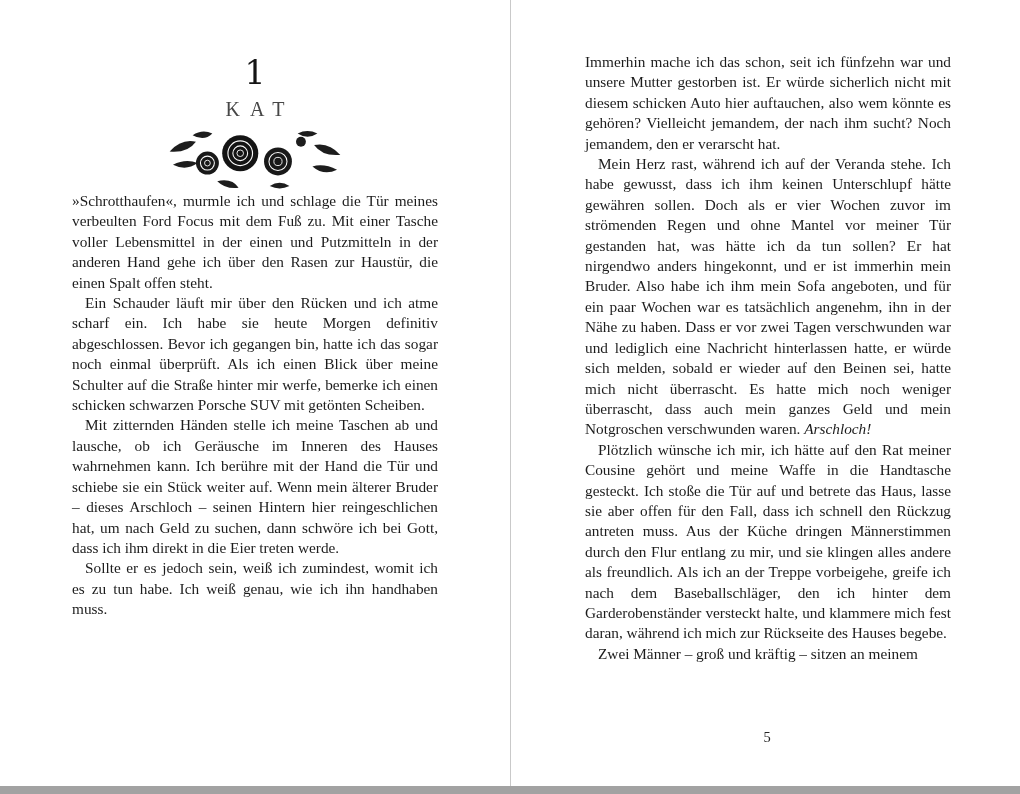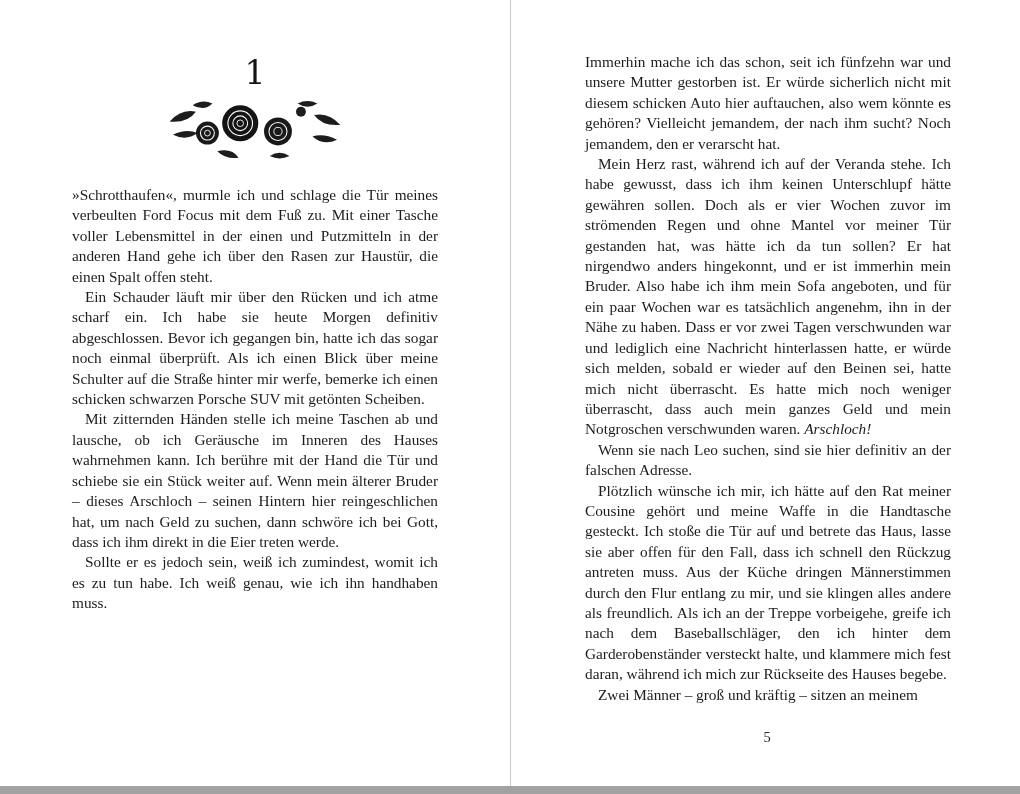--- a/index.html
+++ b/index.html
@@ -39,39 +39,40 @@
   .subtitle {
     margin-top: 40px; text-align: center;
     font-style: italic; font-size: 15.3px; color: #1c1c1c;
   }
 
   .body-text {
     font-size: 15.3px; line-height: 20.4px;
     text-align: justify;
     hyphens: auto; -webkit-hyphens: auto;
   }
-  .page.left .body-text { margin-top: 24px; }
+  .page.left .body-text { }
   .body-text p { margin: 0; }
   .body-text p.indent { text-indent: 0.85em; }
   .italic { font-style: italic; }
 
   .page-num {
     position: absolute; bottom: 40px; left: 0; width: 100%;
     text-align: center; font-size: 14.5px; color: #242424;
   }
 </style>
 </head>
 <body>
 
 <div class="spread">
 
   <div class="page left">
     <div class="text-col">
       <div class="chapter-head">
         <div class="chapter-number">1</div>
+        <div class="chapter-title">KAT</div>
         <svg class="ornament" width="184" height="64" viewBox="0 0 220 78" aria-hidden="true">
           <g fill="#1d1d1d" stroke="none">
             <path d="M6 30 Q20 14 38 18 Q28 32 6 30 Z"></path>
             <path d="M10 46 Q26 38 40 44 Q26 54 10 46 Z"></path>
             <path d="M34 10 Q46 2 58 8 Q48 18 34 10 Z"></path>
             <path d="M214 34 Q200 18 182 22 Q192 36 214 34 Z"></path>
             <path d="M210 52 Q194 44 180 48 Q194 60 210 52 Z"></path>
             <path d="M186 8 Q174 2 162 8 Q174 16 186 8 Z"></path>
             <path d="M64 66 Q74 76 90 74 Q82 62 64 66 Z"></path>
             <path d="M128 72 Q140 78 152 72 Q140 64 128 72 Z"></path>
@@ -98,21 +99,20 @@
           <p class="indent"><span>Sollte er es jedoch sein, weiß ich zumindest, womit ich es zu tun habe. Ich weiß genau, wie ich ihn handhaben muss.</span></p>
         </div>
     </div>
   </div>
 
   <div class="page right">
     <div class="text-col">
       <div class="body-text">
           <p class=""><span>Immerhin mache ich das schon, seit ich fünfzehn war und unsere Mutter gestorben ist. Er würde sicherlich nicht mit diesem schicken Auto hier auftauchen, also wem könnte es gehören? Vielleicht jemandem, der nach ihm sucht? Noch jemandem, den er verarscht hat.</span></p>
           <p class="indent"><span>Mein Herz rast, während ich auf der Veranda stehe. Ich habe gewusst, dass ich ihm keinen Unterschlupf hätte gewähren sollen. Doch als er vier Wochen zuvor im strömenden Regen und ohne Mantel vor meiner Tür gestanden hat, was hätte ich da tun sollen? Er hat nirgendwo anders hingekonnt, und er ist immerhin mein Bruder. Also habe ich ihm mein Sofa angeboten, und für ein paar Wochen war es tatsächlich angenehm, ihn in der Nähe zu haben. Dass er vor zwei Tagen verschwunden war und lediglich eine Nachricht hinterlassen hatte, er würde sich melden, sobald er wieder auf den Beinen sei, hatte mich nicht überrascht. Es hatte mich noch weniger überrascht, dass auch mein ganzes Geld und mein Notgroschen verschwunden waren. </span><span class="italic">Arschloch!</span></p>
-          <p class="indent"><span>Wenn sie nach Leo suchen, sind sie hier definitiv an der falschen Adresse.</span></p>
           <p class="indent"><span>Plötzlich wünsche ich mir, ich hätte auf den Rat meiner Cousine gehört und meine Waffe in die Handtasche gesteckt. Ich stoße die Tür auf und betrete das Haus, lasse sie aber offen für den Fall, dass ich schnell den Rückzug antreten muss. Aus der Küche dringen Männerstimmen durch den Flur entlang zu mir, und sie klingen alles andere als freundlich. Als ich an der Treppe vorbeigehe, greife ich nach dem Baseballschläger, den ich hinter dem Garderobenständer versteckt halte, und klammere mich fest daran, während ich mich zur Rückseite des Hauses begebe.</span></p>
           <p class="indent"><span>Zwei Männer – groß und kräftig – sitzen an meinem</span></p>
         </div>
     </div>
     <div class="page-num">5</div>
   </div>
 
   <div class="center-divider"></div>
   <div class="bottom-bar"></div>
 

